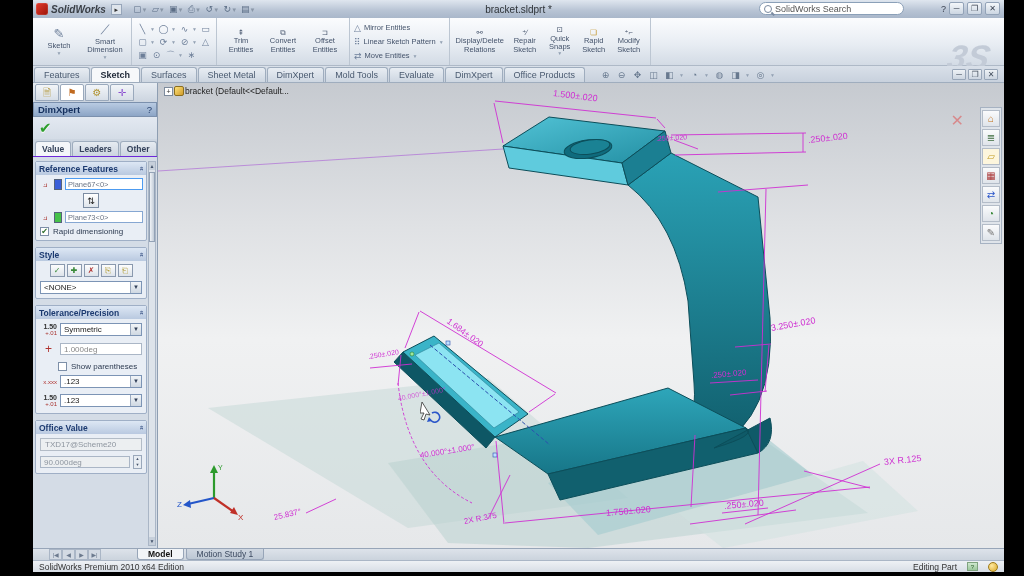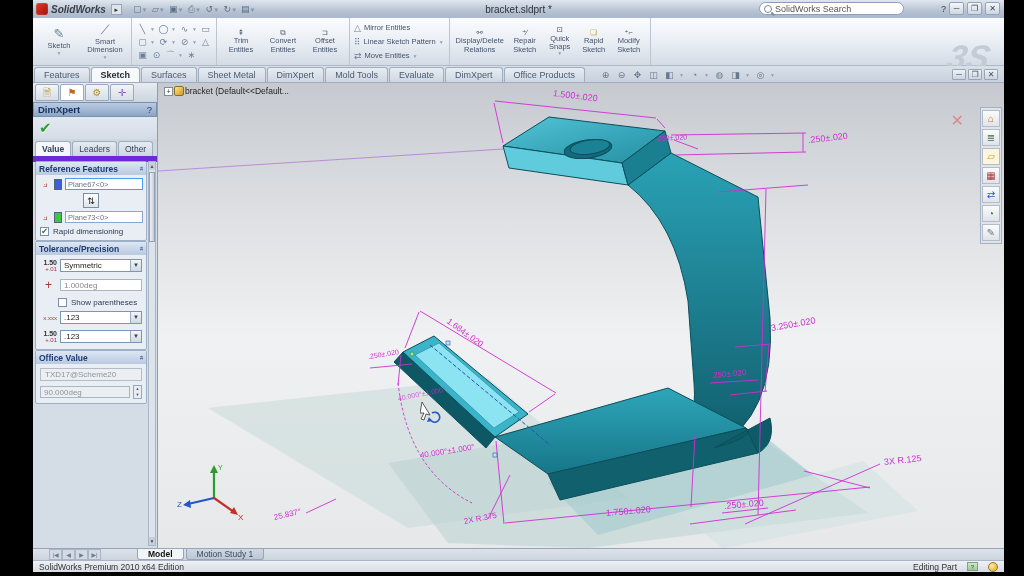--- a/index.html
+++ b/index.html
@@ -63,26 +63,26 @@
   #panel{position:absolute;left:0;top:83px;width:125px;bottom:24px;background:#d4dce6;border-right:1px solid #8e9eb2;}
   #paneltabs{height:19px;display:flex;gap:1px;padding:1px 2px;background:linear-gradient(#e7ecf2,#cbd4df);}
   .ptab{width:24px;height:17px;border:1px solid #9aa9bc;background:linear-gradient(#f2f5f8,#d7dee7);
     text-align:center;font-size:10px;line-height:16px;border-radius:2px 2px 0 0;}
   .ptab.active{background:#fff;}
   #dimxpert-hdr{height:15px;background:linear-gradient(#b9cbe2,#8ca5c6);display:flex;align-items:center;
     font-size:9.5px;font-weight:bold;color:#15305e;padding:0 4px;border:1px solid #7b90ad;}
   #dimxpert-hdr .q{margin-left:auto;font-weight:normal;color:#27406e;}
   #ok-row{height:22px;display:flex;align-items:center;padding-left:6px;background:linear-gradient(#e3e9f1,#d4dce6);}
   .green-check{color:#2d9e2d;font-size:15px;text-shadow:0 1px 1px #fff;}
-  #vtabs{display:flex;padding:2px 2px 0;gap:1px;background:#cdd6e1;border-bottom:6px solid #6d28d9;}
+  #vtabs{display:flex;padding:2px 2px 0;gap:1px;background:#cdd6e1;border-bottom:1px solid #6d28d9;}
   .vtab{padding:2px 6px;font-size:8.5px;color:#33415a;background:linear-gradient(#e6ebf1,#ccd5e0);
-    border:1px solid #9fadbe;border-bottom:none;border-radius:3px 3px 0 0;}
+    border:1px solid #9fadbe;border-bottom:none;border-radius:3px 3px 0 0;font-weight:bold;}
   .vtab.active{background:#f4f6f9;font-weight:bold;}
   #psections{position:absolute;left:2px;right:10px;top:78px;bottom:2px;overflow:hidden;}
-  .sect{border:1px solid #9fafc6;background:#e9eef5;border-radius:2px;padding-bottom:4px;}
+  .sect{border:1px solid #9fafc6;background:#e9eef5;border-radius:2px;margin-bottom:6px;padding-bottom:4px;}
   .sect-hdr{height:13px;background:linear-gradient(#dde7f4,#b9c9e0);display:flex;align-items:center;
     font-size:8.5px;font-weight:bold;color:#1c3a70;padding:0 3px;}
   .chev{margin-left:auto;color:#40598a;font-size:8px;transform:rotate(-90deg);}
   .prow{display:flex;align-items:center;gap:3px;padding:3px 3px 0;}
   .swatch{width:8px;height:11px;border:1px solid #55637a;}
   .pinput{flex:1;height:12px;background:#fff;border:1px solid #86a7d2;font-size:7.5px;color:#6d7787;
     line-height:11px;padding-left:2px;white-space:nowrap;overflow:hidden;}
   .datum{color:#a8322e;font-size:10px;width:12px;text-align:center;}
   .swapbtn{width:16px;height:15px;margin:3px auto 0;border:1px solid #7c8ca2;background:linear-gradient(#fff,#dfe5ec);
     text-align:center;font-size:9px;line-height:14px;color:#222;}
@@ -344,20 +344,37 @@
           <span class="datum">⟓</span>
           <span class="swatch" style="background:#46c24a"></span>
           <div class="pinput">Plane73&lt;0&gt;</div>
         </div>
         <div class="cbrow">
           <span class="cb">✔</span>
           <span>Rapid dimensioning</span>
         </div>
       </div>
 
+      <div class="sect">
+        <div class="sect-hdr">
+              <span>Style</span>
+              <span class="chev">»</span>
+            </div>
+        <div class="stylebtns">
+          <div class="sbtn" style="color:#3a8a3a">✓</div>
+          <div class="sbtn" style="color:#3a8a3a">✚</div>
+          <div class="sbtn" style="color:#b03330">✗</div>
+          <div class="sbtn">⎘</div>
+          <div class="sbtn">⎗</div>
+        </div>
+        <div class="dd">
+          <span>&lt;NONE&gt;</span>
+          <span class="caret">▼</span>
+        </div>
+      </div>
 
       <div class="sect">
         <div class="sect-hdr">
               <span>Tolerance/Precision</span>
               <span class="chev">»</span>
             </div>
         <div class="tolrow">
           <span class="tolico"><b>1.50</b><br><span>+.01</span></span>
           <div class="dd" style="flex:1;margin:0">
             <span>Symmetric</span>

